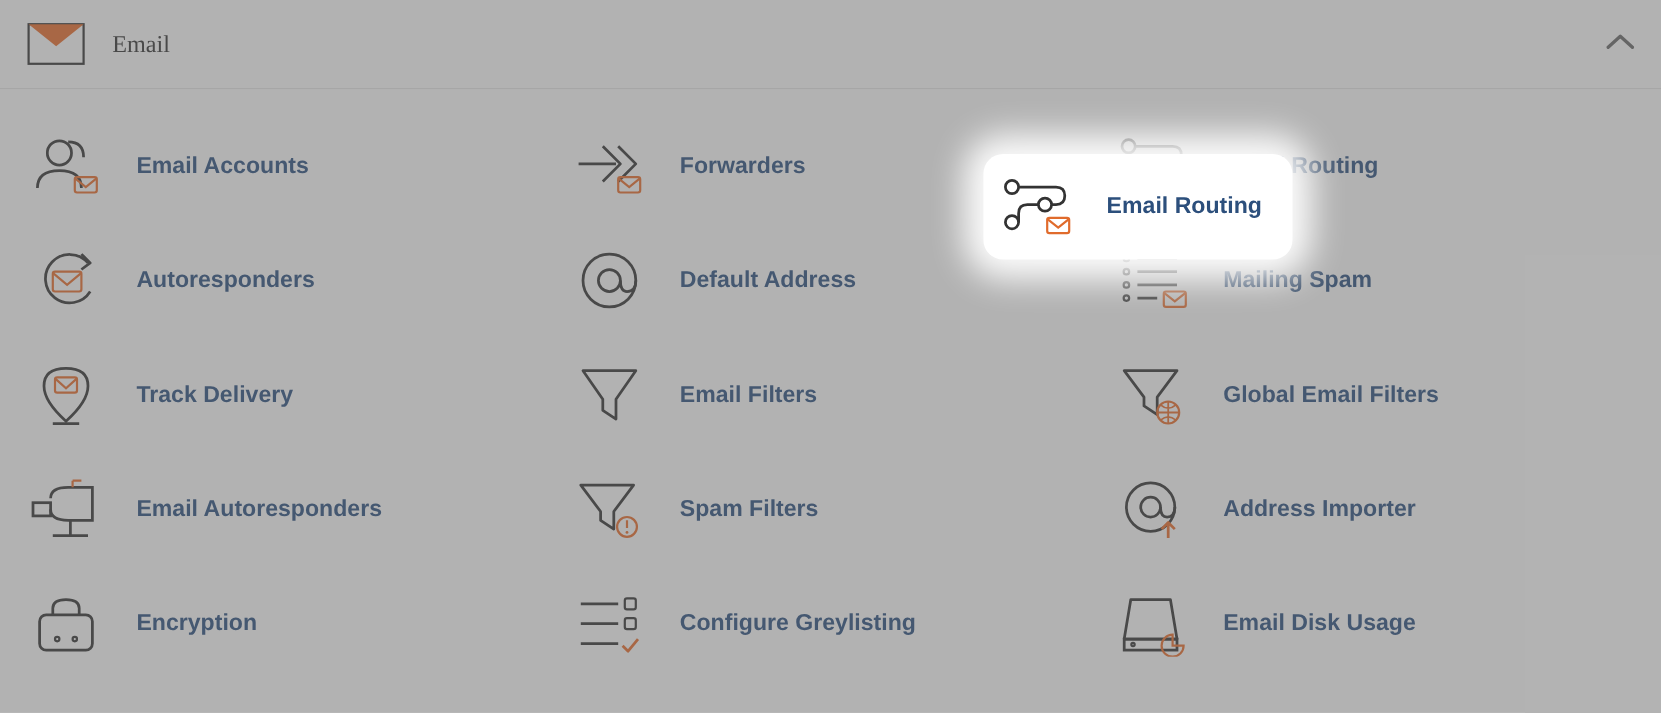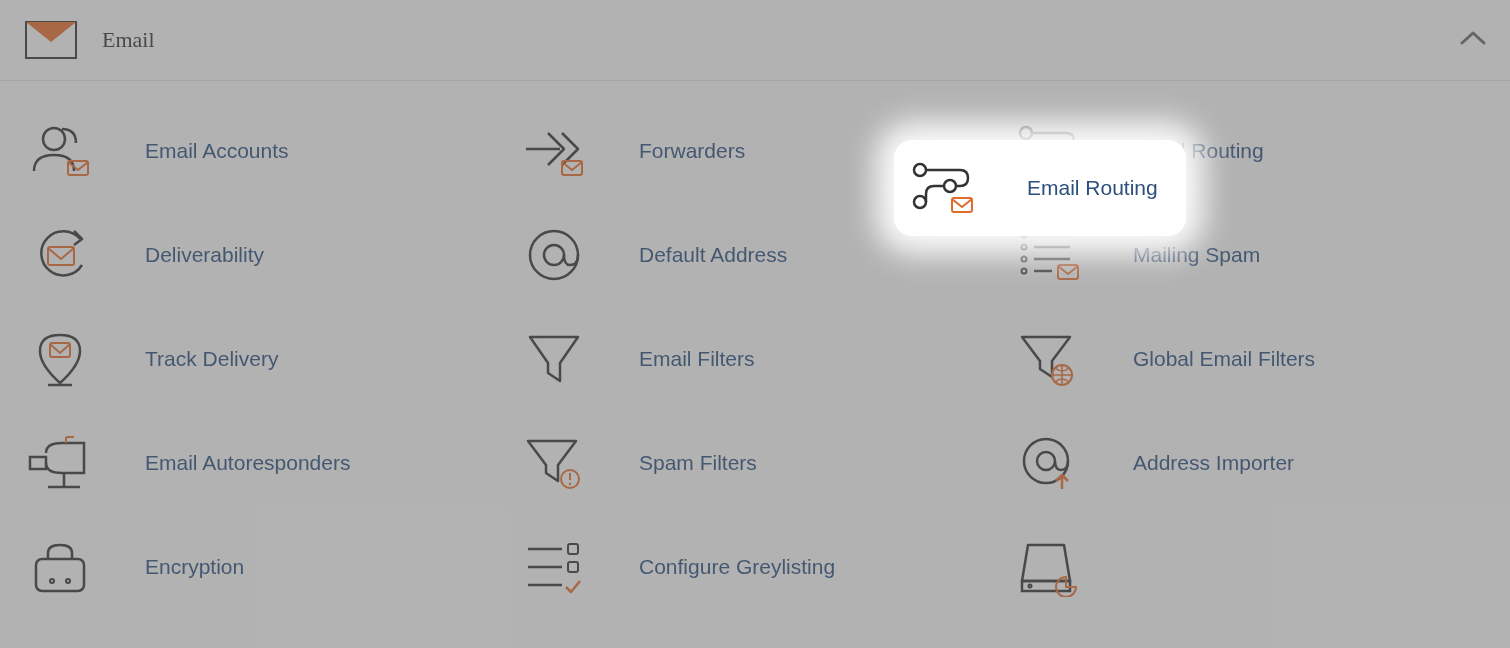--- a/index.html
+++ b/index.html
@@ -69,22 +69,21 @@
     }
 
     .feature-icon svg {
       width: 72px;
       height: 60px;
     }
 
     .feature-label {
       font-size: 21px;
       color: #2c4f7c;
-      font-weight: 400;
-      margin-left: 21px;
+      font-weight: 700;
     }
 
     
     .overlay {
       position: absolute;
       top: 0;
       left: 0;
       width: 100%;
       height: 100%;
       background: rgba(100, 100, 100, 0.45);
@@ -183,21 +182,21 @@
 
     <div class="feature-item">
       <span class="feature-icon">
         <svg viewBox="0 0 72 60">
           <path d="M56 14 A22 22 0 1 0 58 40" class="fill-none stroke-dark" stroke-width="2.5"></path>
           <path d="M50 6 L58 14 L50 20" class="fill-none stroke-dark" stroke-width="2.5" stroke-linejoin="round"></path>
           <rect x="24" y="22" width="26" height="18" rx="2" class="fill-none stroke-orange" stroke-width="2"></rect>
           <path d="M24 23 L37 34 L50 23" class="fill-none stroke-orange" stroke-width="2"></path>
         </svg>
       </span>
-      <span class="feature-label">Deliverability</span>
+      <span class="feature-label">Autoresponders</span>
     </div>
 
     <div class="feature-item">
       <span class="feature-icon">
         <svg viewBox="0 0 72 60">
           <circle cx="36" cy="30" r="24" class="fill-none stroke-dark" stroke-width="2.5"></circle>
           <circle cx="36" cy="30" r="10" class="fill-none stroke-dark" stroke-width="2.5"></circle>
           <path d="M46 30 Q46 40 52 40 Q60 40 60 30" class="fill-none stroke-dark" stroke-width="2.5"></path>
         </svg>
       </span>
@@ -320,20 +319,21 @@
 
     <div class="feature-item">
       <span class="feature-icon">
         <svg viewBox="0 0 72 60">
           <path d="M16 8 L52 8 L58 44 L10 44 Z" class="fill-none stroke-dark" stroke-width="2.5" stroke-linejoin="round"></path>
           <rect x="10" y="44" width="48" height="10" class="fill-none stroke-dark" stroke-width="2.5"></rect>
           <circle cx="18" cy="49" r="1.5" class="fill-none stroke-dark" stroke-width="2"></circle>
           <path d="M54 40 A10 10 0 1 0 64 50 L54 50 Z" class="fill-none stroke-orange" stroke-width="2"></path>
         </svg>
       </span>
+      <span class="feature-label">Email Disk Usage</span>
     </div>
 
   </div>
 </div>
 
 <div class="overlay"></div>
 
 <div class="highlight-cutout" style="top:140px; left:894px;">
   <span class="feature-icon">
     <svg viewBox="0 0 72 60">

